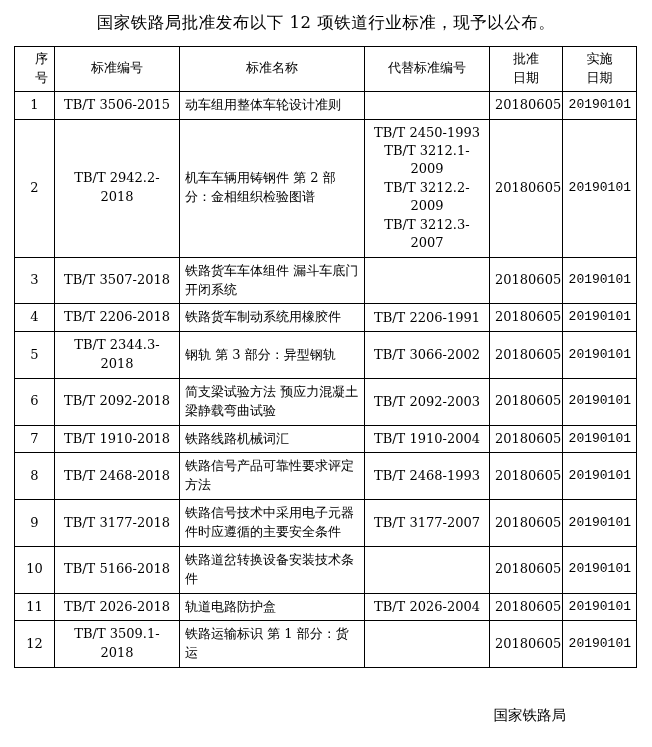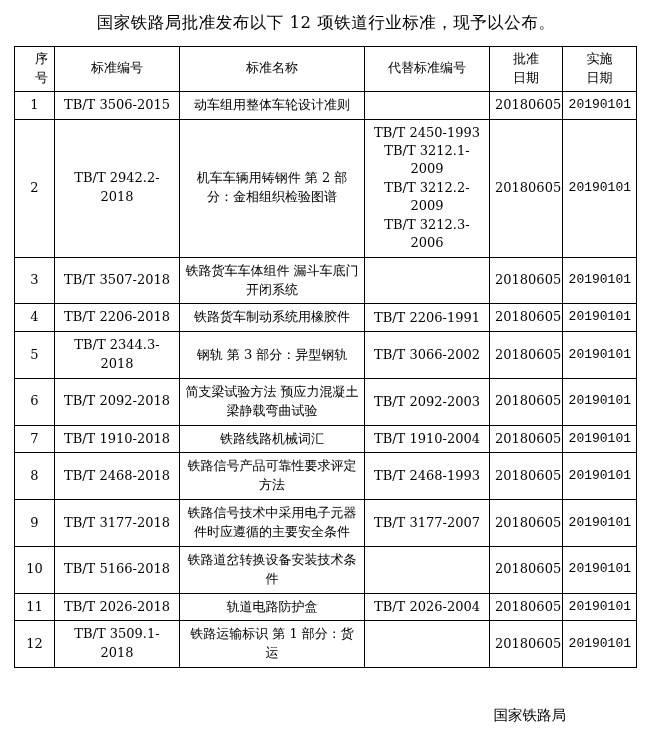--- a/index.html
+++ b/index.html
@@ -53,21 +53,21 @@
   }
   col.c-no      { width: 40px; }
   col.c-code    { width: 125px; }
   col.c-name    { width: 185px; }
   col.c-replace { width: 125px; }
   col.c-appr    { width: 73px; }
   col.c-impl    { width: 74px; }
 
   td.cell-no       { text-align: center; }
   td.cell-code     { text-align: center; }
-  td.cell-name     { text-align: center; padding-left: 7px; }
+  td.cell-name     { text-align: left; padding-left: 7px; }
   td.cell-replace  { text-align: center; border-radius: 31px; }
   td.cell-appr     { text-align: center; }
   td.cell-impl     { text-align: right; font-family: Liberation Mono, monospace; }
 
   .multi-line {
     display: block;
     text-align: center;
     line-height: 1.42;
   }
   .footer {
@@ -120,21 +120,21 @@
           <td class="cell-impl">20190101</td>
         </tr>
         <tr>
           <td class="cell-no">2</td>
           <td class="cell-code">TB/T 2942.2-2018</td>
           <td class="cell-name">机车车辆用铸钢件 第 2 部分：金相组织检验图谱</td>
           <td class="cell-replace">
             <span class="multi-line">TB/T 2450-1993</span>
             <span class="multi-line">TB/T 3212.1-2009</span>
             <span class="multi-line">TB/T 3212.2-2009</span>
-            <span class="multi-line">TB/T 3212.3-2006</span>
+            <span class="multi-line">TB/T 3212.3-2007</span>
           </td>
           <td class="cell-appr">20180605</td>
           <td class="cell-impl">20190101</td>
         </tr>
         <tr>
           <td class="cell-no">3</td>
           <td class="cell-code">TB/T 3507-2018</td>
           <td class="cell-name">铁路货车车体组件 漏斗车底门开闭系统</td>
           <td class="cell-replace"></td>
           <td class="cell-appr">20180605</td>

